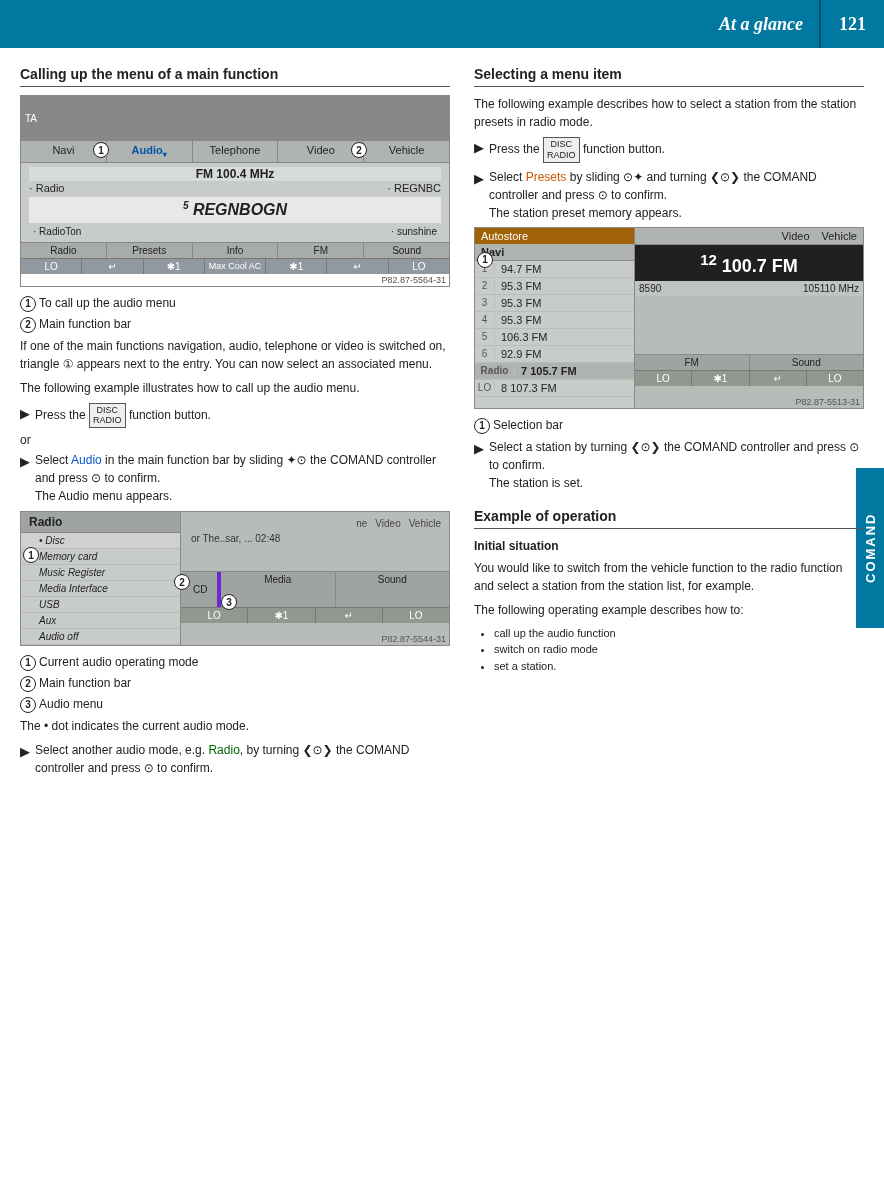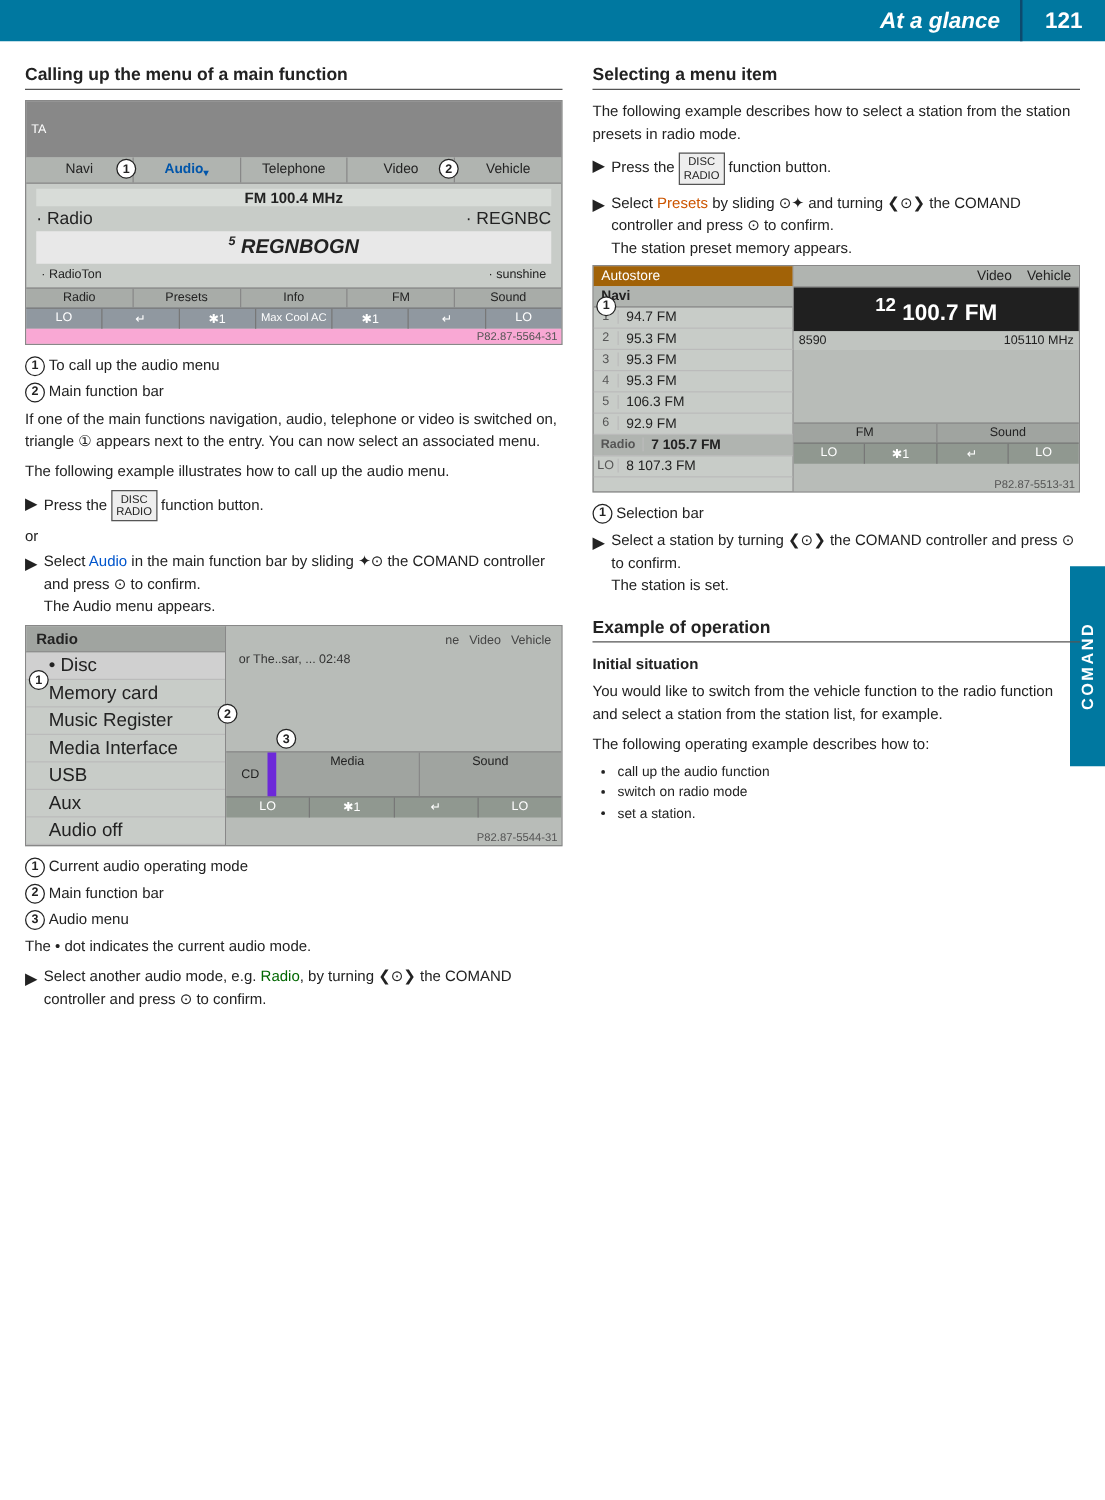--- a/index.html
+++ b/index.html
@@ -9,22 +9,23 @@
       background: #fff;
       width: 884px;
       min-height: 1200px;
       color: #222;
     }
 
     
     .header {
       display: flex;
       align-items: stretch;
-      height: 33px;
+      height: 48px;
       background: #fff;
+      font-family: Liberation Serif, serif;
     }
     .header-title-area {
       flex: 1;
       background: #0078a0;
       display: flex;
       align-items: center;
       justify-content: flex-end;
       padding-right: 16px;
     }
     .header-title {
@@ -127,21 +128,21 @@
       min-height: 40px;
     }
     .screen-fm-line {
       text-align: center;
       font-size: 12px;
       font-weight: bold;
       background: #d8dcd8;
       padding: 0;
     }
     .screen-radio-line {
-      font-size: 14px;
+      font-size: 11px;
       padding: 1px 0;
       display: flex;
       align-items: center;
       gap: 15px;
     }
     .screen-regnbogn {
       text-align: center;
       font-size: 16px;
       font-weight: bold;
       font-style: italic;
@@ -180,21 +181,21 @@
       font-size: 10px;
       color: #fff;
       border-right: 1px solid #777;
     }
     .screen-status-bar .st-item:last-child { border-right: none; }
     .screen-ref {
       text-align: right;
       font-size: 9px;
       color: #555;
       padding: 1px 3px;
-      background: #f9a8d4;
+      background: #ffffff;
     }
 
     
     .circle-num {
       display: inline-flex;
       align-items: center;
       justify-content: center;
       width: 16px;
       height: 16px;
       border-radius: 50%;
@@ -274,22 +275,23 @@
     }
     .audio-menu-header {
       background: #a0a4a0;
       padding: 3px 8px;
       font-weight: bold;
       font-size: 12px;
       border-bottom: 1px solid #888;
     }
     .audio-menu-item {
       padding: 2px 8px 2px 18px;
-      font-size: 15px;
+      font-size: 10px;
       border-bottom: 1px solid #bbb;
+      font-style: italic;
     }
     .audio-menu-item.disc-item {
       background: #d0d0d0;
     }
     .audio-right {
       flex: 1;
       background: #b8bcb8;
       position: relative;
       min-height: 120px;
     }
@@ -482,21 +484,21 @@
             <div class="audio-right-content">
               <div style="font-size:10px;padding:2px 4px;display:flex;justify-content:flex-end;gap:8px;">
                 <span>ne</span>
                 <span>Video</span>
                 <span>Vehicle</span>
               </div>
               <div style="font-size:10px;padding:2px 6px;color:#333;">or The..sar, ... 02:48</div>
             </div>
             <div style="position:absolute;bottom:22px;left:0;right:0;">
               <div style="display:flex;background:#a0a4a0;border-top:1px solid #888;">
-                <div style="width:40px;text-align:center;padding:12px;font-size:10px;border-right:7px solid #6d28d9;">CD</div>
+                <div style="width:40px;text-align:center;padding:12px;font-size:10px;border-right:4px solid #6d28d9;">CD</div>
                 <div style="flex:1;text-align:center;padding:2px;font-size:10px;border-right:1px solid #888;">Media</div>
                 <div style="flex:1;text-align:center;padding:2px;font-size:10px;">Sound</div>
               </div>
               <div style="display:flex;background:#909890;border-top:1px solid #777;">
                 <div style="flex:1;text-align:center;padding:2px;font-size:10px;color:#fff;border-right:1px solid #777;">LO</div>
                 <div style="flex:1;text-align:center;padding:2px;font-size:10px;color:#fff;border-right:1px solid #777;">✱1</div>
                 <div style="flex:1;text-align:center;padding:2px;font-size:10px;color:#fff;border-right:1px solid #777;">↵</div>
                 <div style="flex:1;text-align:center;padding:2px;font-size:10px;color:#fff;">LO</div>
               </div>
             </div>

